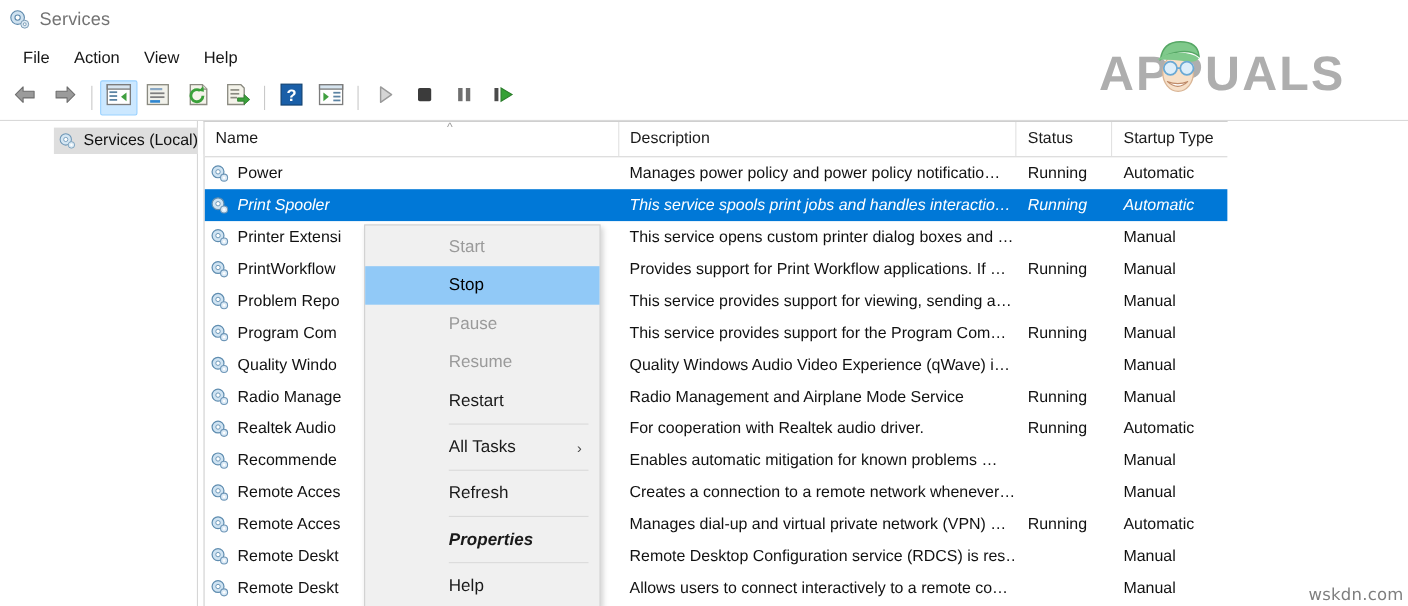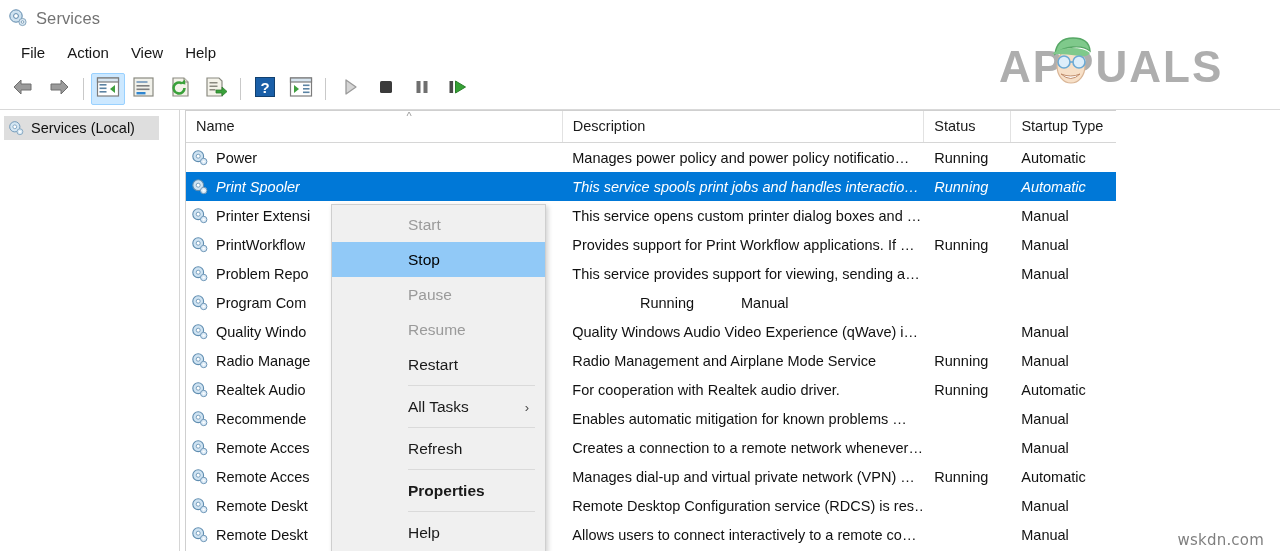--- a/index.html
+++ b/index.html
@@ -84,20 +84,21 @@
     background: #ffffff;
   }
 
   
   .tree-pane {
     position: absolute; left: 0; top: 0;
     width: 180px; height: 441px;
     background: #ffffff;
     border-right: 1px solid #d6d6d6;
     padding-top: 6px;
+    padding-left: 45px;
   }
   .tree-node {
     display: flex; align-items: center;
     height: 24px;
     margin: 0 6px 0 4px;
     padding: 0 6px 0 3px;
     background: #dedede;
     width: 155px;
   }
   .tree-node .ti { width: 19px; height: 19px; flex: 0 0 19px; margin-right: 5px; }
@@ -184,34 +185,34 @@
     position: relative;
     height: 35px;
     display: flex; align-items: center;
     padding-left: 76px;
     font-size: 15.5px;
     color: #1a1a1a;
     white-space: nowrap;
   }
   .ctx-item.disabled { color: #9a9a9a; }
   .ctx-item.highlight { background: #91c9f7; color: #000000; }
-  .ctx-item.bold { font-weight: bold; }
+  .ctx-item.bold { font-weight: bold; font-style: italic; }
   .ctx-sep {
     height: 1px; background: #dadada;
     margin: 3px 10px 3px 76px;
   }
   .ctx-arrow {
     position: absolute; right: 16px; top: 50%;
     transform: translateY(-50%);
     font-size: 13px; color: #4a4a4a;
   }
 
   
   .site-wm {
-    position: absolute; right: 16px; bottom: 2px;
+    position: absolute; right: 4px; bottom: 2px;
     font-size: 15px; color: #5b5b5b;
     opacity: .78;
     letter-spacing: .2px;
     pointer-events: none;
     font-family: "DejaVu Sans", sans-serif;
     margin-left: 20px;
   }
 </style>
 </head>
 <body>
@@ -495,20 +496,21 @@
           <div class="lv-row">
             <div class="cell name" style="width: 444px;">
               <span class="svc-ico"><svg viewBox="0 0 20 20" width="20" height="20">
                   <circle cx="8.2" cy="8.2" r="5.4" fill="#cfe3f2" stroke="#5f8db0" stroke-width="1.1"></circle>
                   <circle cx="8.2" cy="8.2" r="2" fill="#ffffff" stroke="#5f8db0" stroke-width=".8"></circle>
                   <circle cx="13.7" cy="13.5" r="3.2" fill="#dbeaf6" stroke="#6f97b8" stroke-width="1"></circle>
                   <circle cx="13.7" cy="13.5" r="1.1" fill="#ffffff"></circle>
                 </svg></span>
               <span class="name-text">Program Com</span>
             </div>
+            <div class="cell desc" style="width: 426px;">This service provides support for the Program Com…</div>
             <div class="cell status" style="width: 101px;">Running</div>
             <div class="cell startup" style="width: 122px;">Manual</div>
           </div>
           <div class="lv-row">
             <div class="cell name" style="width: 444px;">
               <span class="svc-ico"><svg viewBox="0 0 20 20" width="20" height="20">
                   <circle cx="8.2" cy="8.2" r="5.4" fill="#cfe3f2" stroke="#5f8db0" stroke-width="1.1"></circle>
                   <circle cx="8.2" cy="8.2" r="2" fill="#ffffff" stroke="#5f8db0" stroke-width=".8"></circle>
                   <circle cx="13.7" cy="13.5" r="3.2" fill="#dbeaf6" stroke="#6f97b8" stroke-width="1"></circle>
                   <circle cx="13.7" cy="13.5" r="1.1" fill="#ffffff"></circle>

